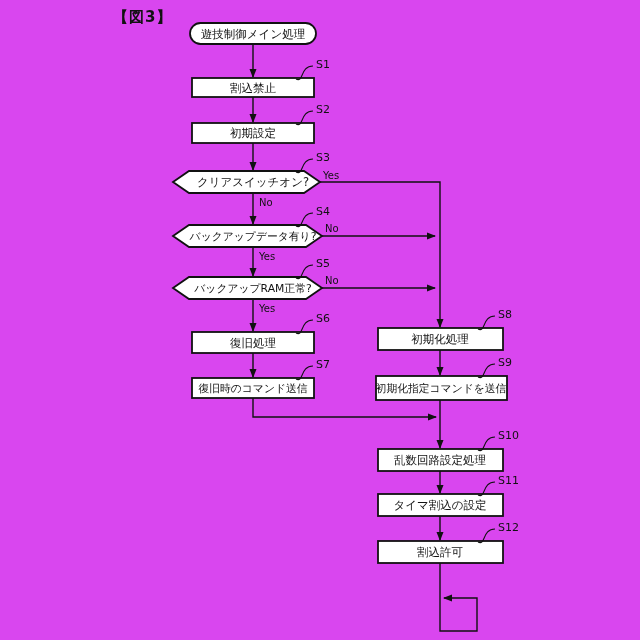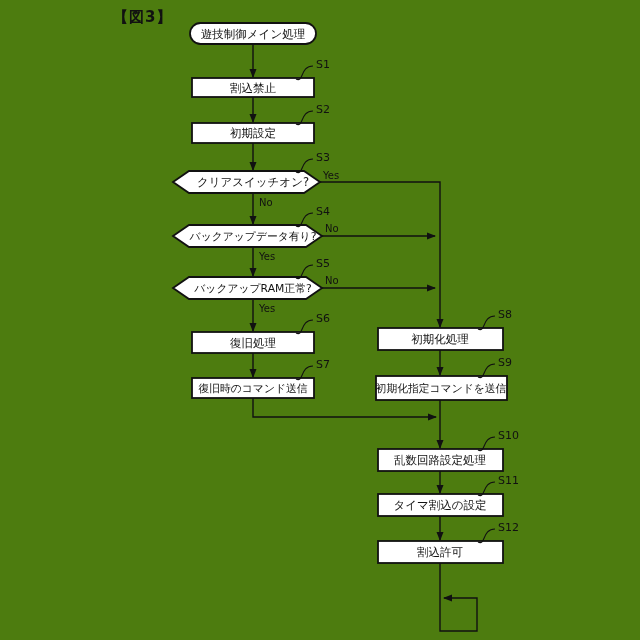--- a/index.html
+++ b/index.html
@@ -5,21 +5,21 @@
   html, body {
     margin: 0;
     padding: 0;
     background: #ffffff;
     font-family: "DejaVu Sans", "Liberation Sans", sans-serif;
   }
   .page {
     position: relative;
     width: 640px;
     height: 640px;
-    background: #4d7c0f;
+    background: #d946ef;
     overflow: hidden;
   }
   .figure-label {
     position: absolute;
     left: 113px;
     top: 8px;
     font-size: 15px;
     font-weight: bold;
     color: #111111;
     letter-spacing: 1px;

